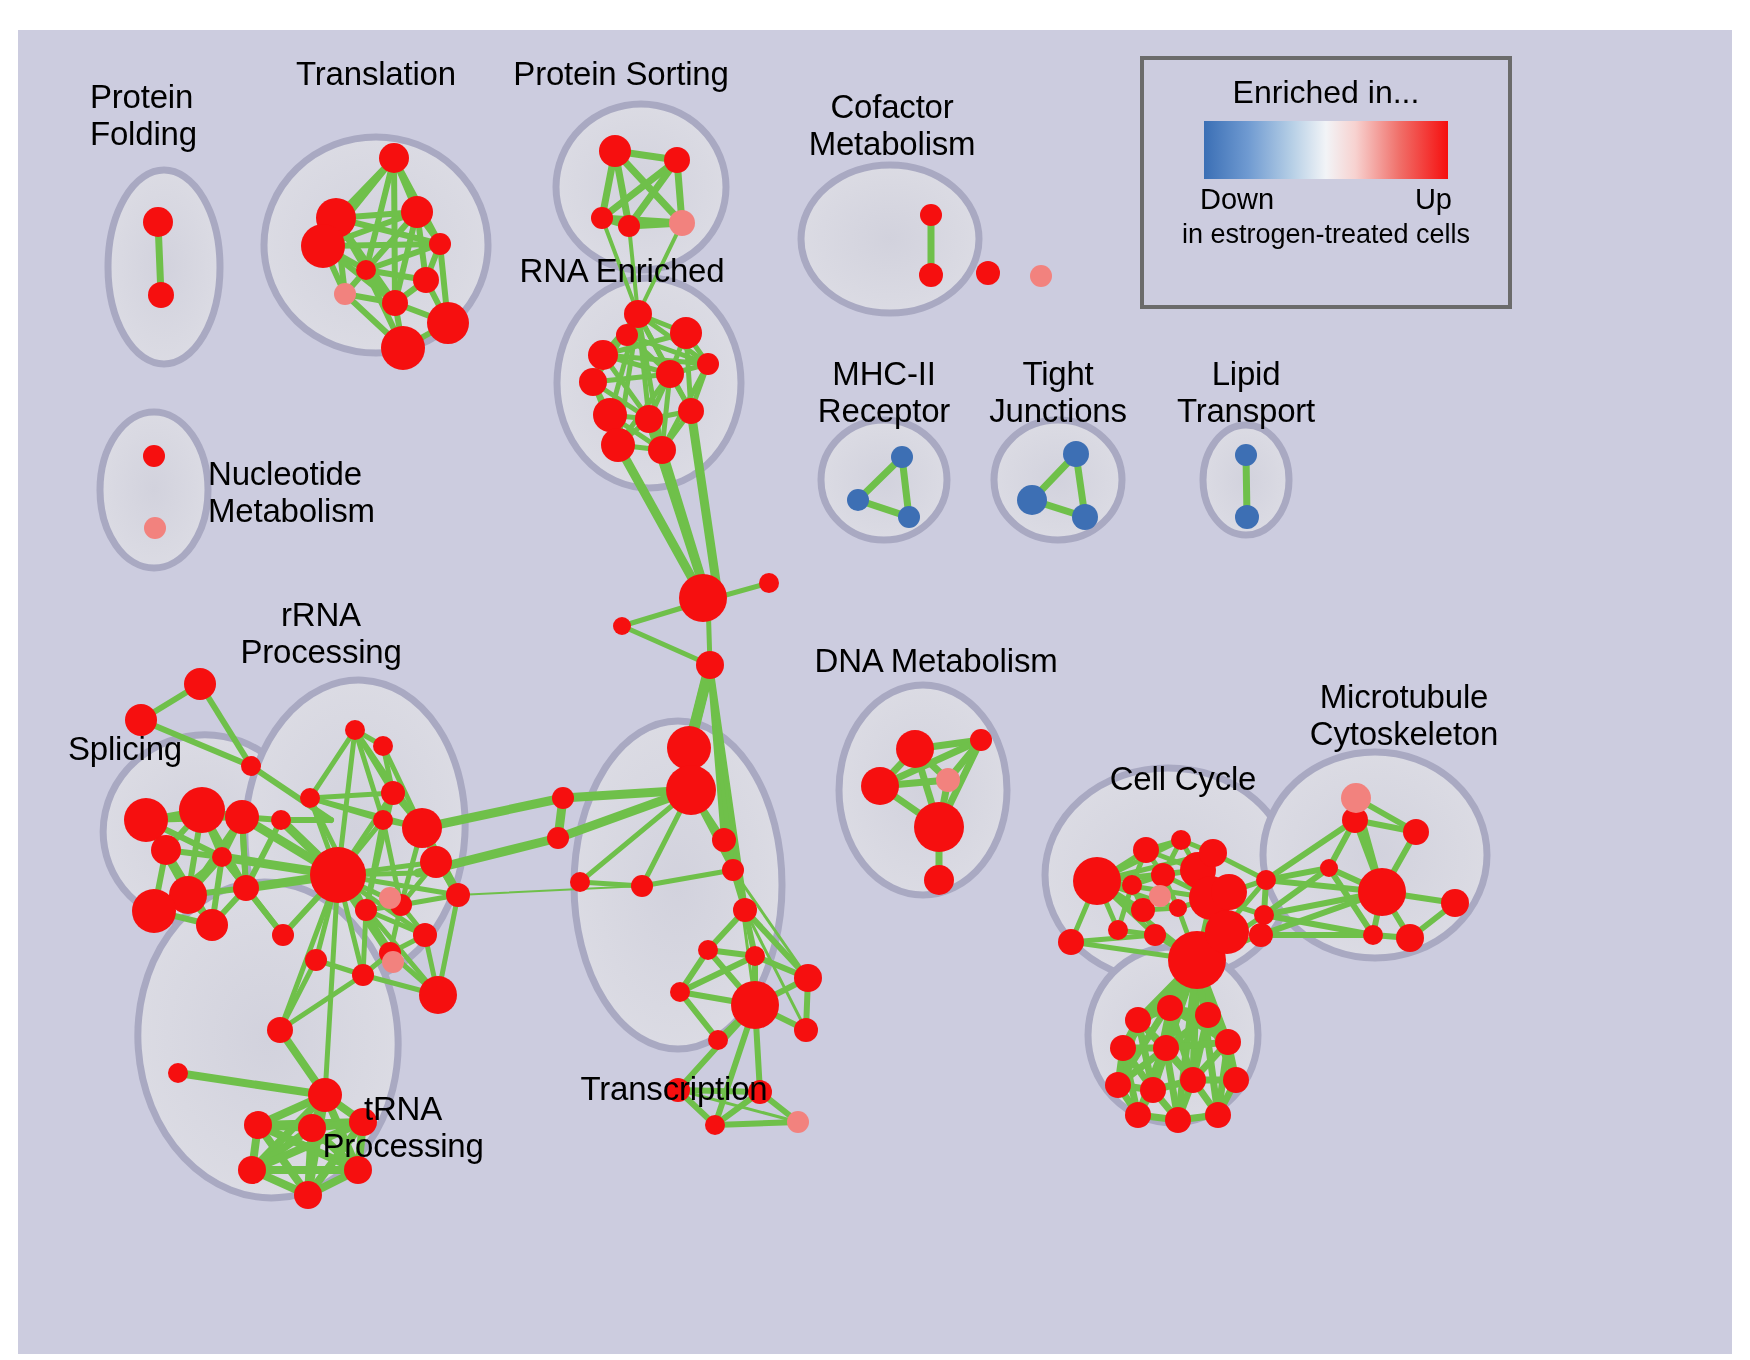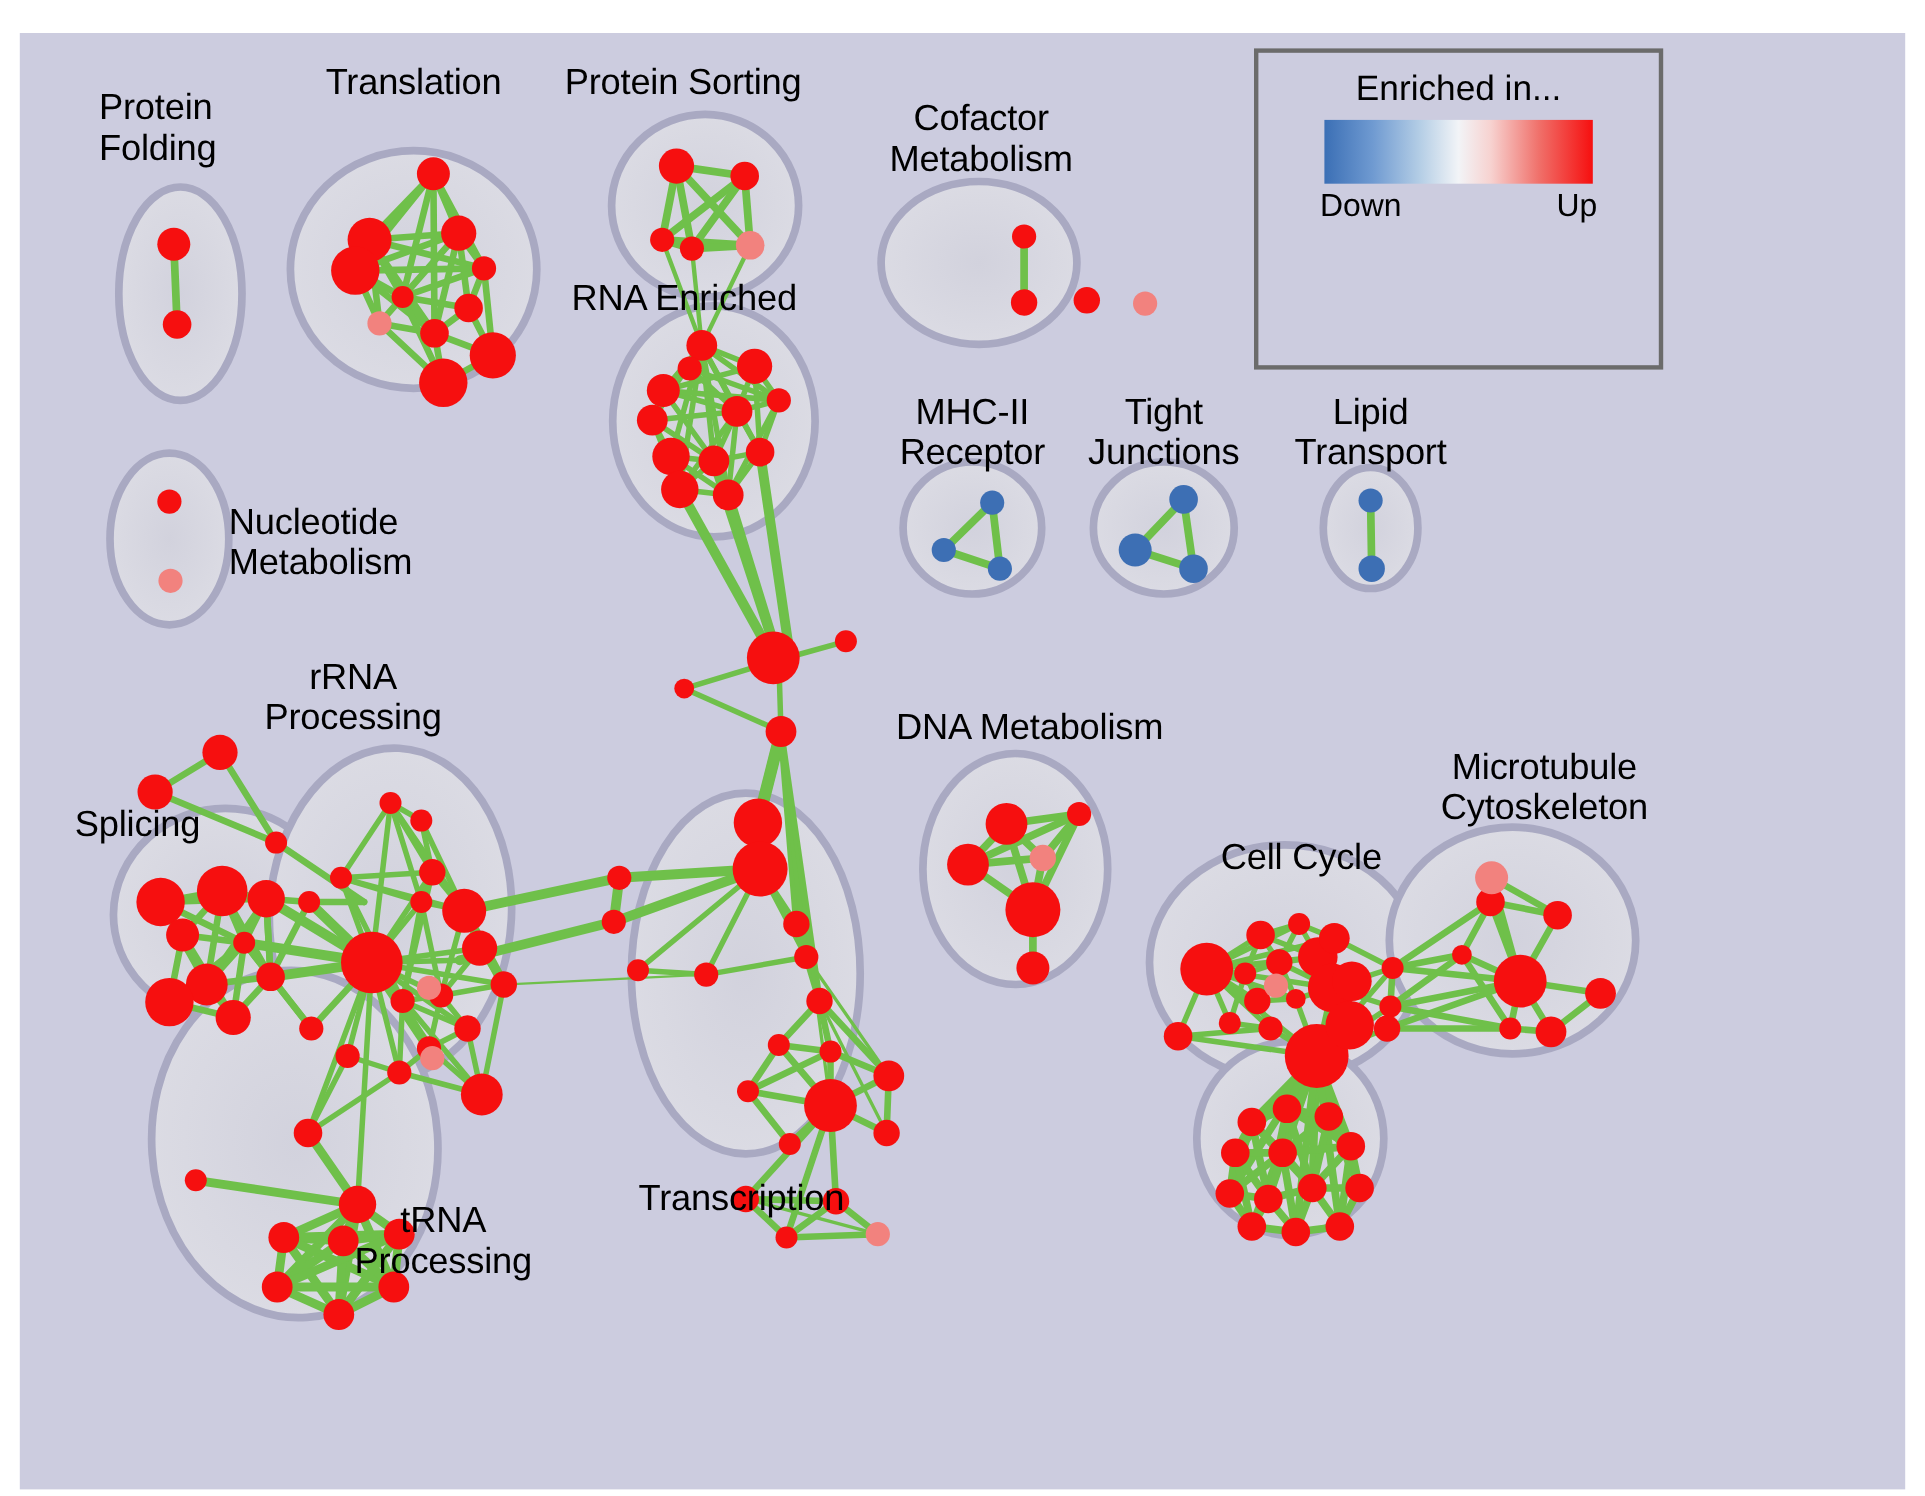--- a/index.html
+++ b/index.html
@@ -25,22 +25,22 @@
     line-height:37px;
     font-weight:400;
     white-space:pre;
     letter-spacing:-0.2px;
   }
   .clabel.ctr{text-align:center;transform:translateX(-50%);}
 
   
   #legend{
     position:absolute;
-    left:1122px;top:14px;
-    width:372px;height:292px;
+    left:1122px;top:26px;
+    width:372px;height:253px;
     background:#ccccdf;
     border:4px solid #6b6b6b;
     box-sizing:border-box;
   }
   #legend .ltitle{
     text-align:center;
     font-size:32px;
     color:#000;
     margin-top:14px;
   }
@@ -770,16 +770,17 @@
     <div class="clabel ctr" style="left:1386px;top:648px;text-align:center;">Microtubule
 Cytoskeleton</div>
 
     <div id="legend">
       <div class="ltitle">Enriched in...</div>
       <div id="gradbar"></div>
       <div class="lrow">
         <span>Down</span>
         <span>Up</span>
       </div>
+      <div class="lsub">in estrogen-treated cells</div>
     </div>
 
   </div>
 </div>
 
 </body></html>

